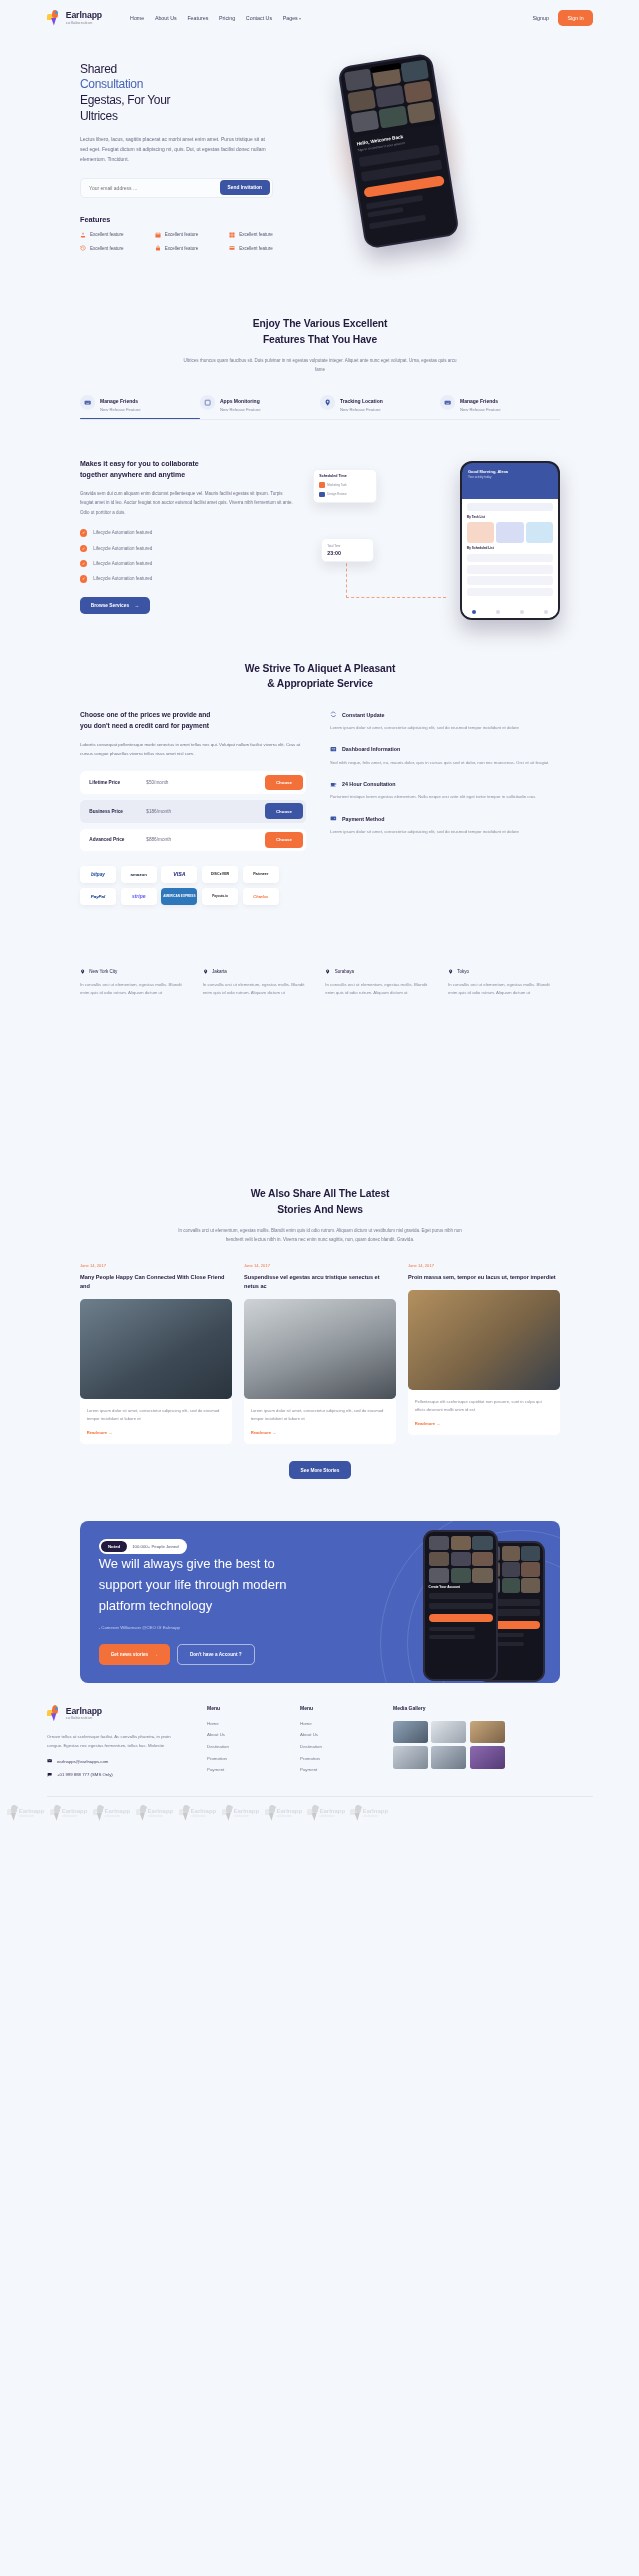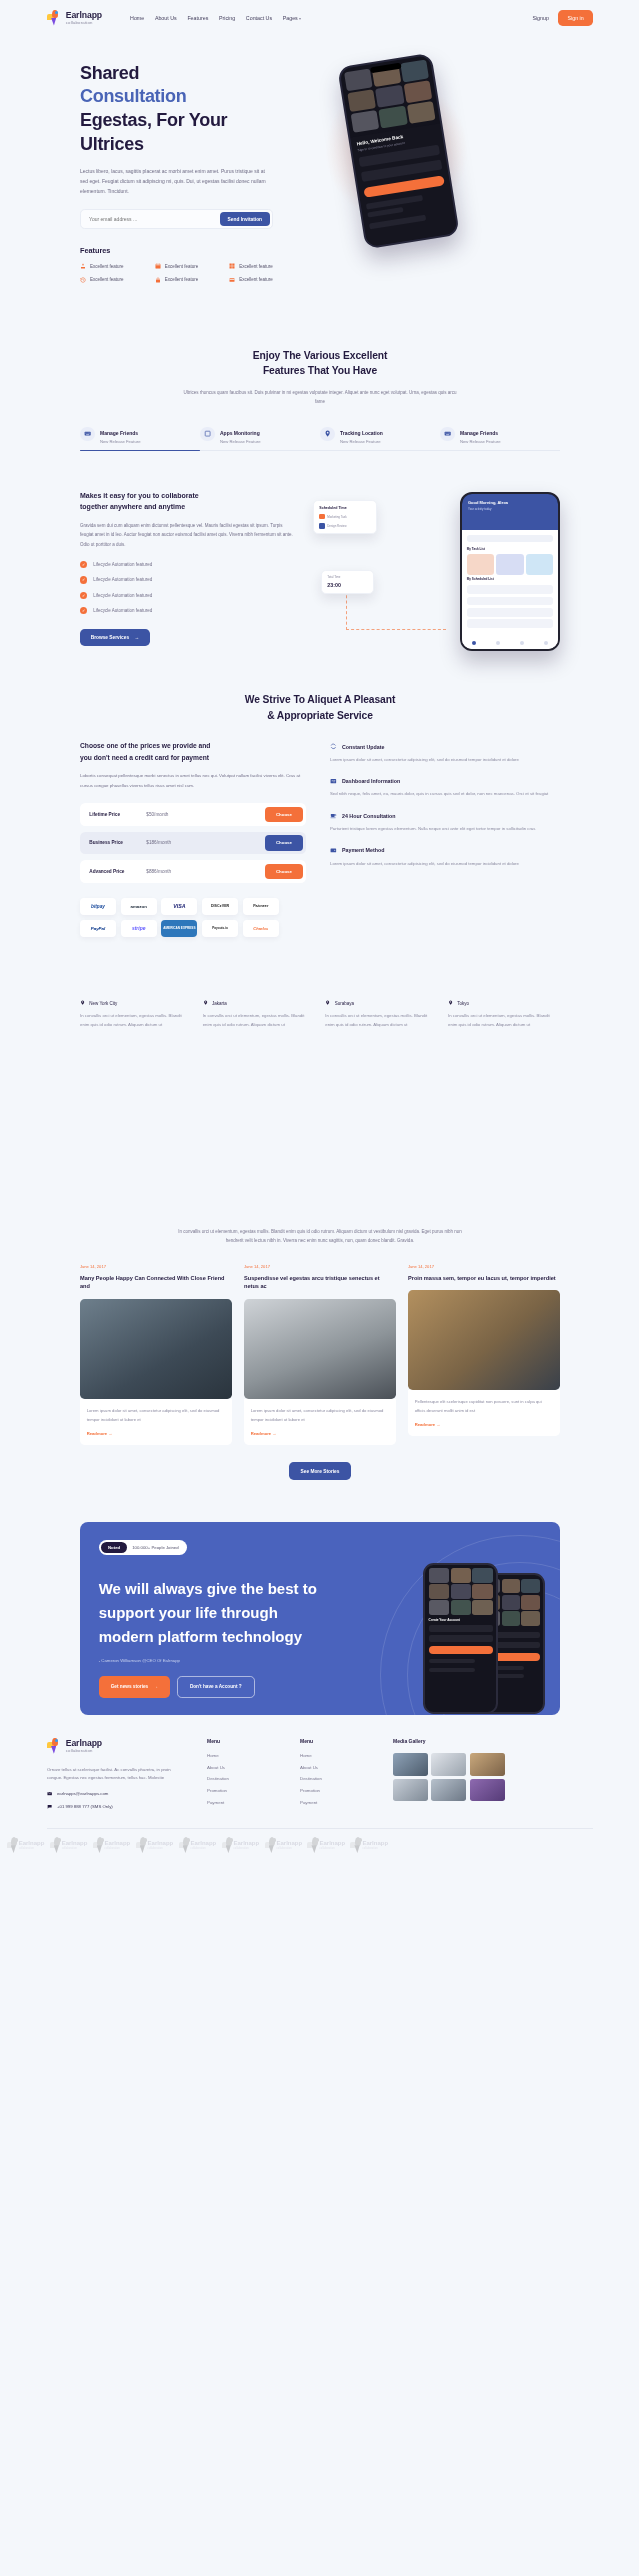--- a/index.html
+++ b/index.html
@@ -40,21 +40,21 @@
   .signin {
     background: #f4703a; color: #fff; font-size: 5.3px; font-weight: 500;
     padding: 5.3px 9.3px; border-radius: 4.7px; border: none; cursor: pointer;
   }
 
   
   .hero { position: relative; padding: 22.6px 0 28px; }
   .hero-grid { display: flex; }
   .hero-left { width: 220px; padding-top: 8px; }
   h1.hero-title {
-    font-size: 18px; line-height: 1.32; font-weight: 700; letter-spacing: -0.3px;
+    font-size: 12px; line-height: 1.32; font-weight: 400; letter-spacing: -0.3px;
     color: #231a3f;
   }
   h1.hero-title .accent { color: #4964b6; }
   .hero-p {
     margin-top: 9.3px; font-size: 5px; line-height: 2.0; color: #6f6c85;
     width: 193px;
   }
   .hero-form {
     margin-top: 13.3px; width: 193px; height: 20px; background: #fbfcfe;
     border: 0.7px solid #e8ecf4; border-radius: 4.7px; display: flex;
@@ -263,21 +263,21 @@
   .ring { position: absolute; border: 0.7px solid rgba(255,255,255,.13); border-radius: 50%;}
   .noted {
     display: inline-flex; align-items: center; gap: 4.7px; background: #fff;
     border-radius: 13.3px; padding: 2px 8px 2px 2px;
   }
   .noted .tag {
     background: #231a3f; color: #fff; font-size: 4.3px; font-weight: 600;
     padding: 3.3px 7.3px; border-radius: 13.3px;
   }
   .noted .cnt { font-size: 4.3px; color: #55526b; }
-  .cta-h { margin-top: 22px; font-size: 15px; font-weight: 700; line-height: 1.6; color: #fff; width: 220px;}
+  .cta-h { margin-top: 0; font-size: 13px; font-weight: 400; line-height: 1.6; color: #fff; width: 220px;}
   .cta-by { margin-top: 8.7px; font-size: 4.3px; color: #c6d0ef;}
   .cta-btns { margin-top: 13.3px; display: flex; gap: 6.7px;}
   .cta-b1 {
     background: #f4703a; color: #fff; border: none; border-radius: 4.7px; font-family: inherit;
     font-size: 4.7px; font-weight: 700; padding: 7.3px 12px; cursor: pointer;
     display: inline-flex; align-items: center; gap: 5.3px;
   }
   .cta-b2 {
     background: transparent; color: #fff; border: 0.7px solid rgba(255,255,255,.55);
     border-radius: 4.7px; font-family: inherit; font-size: 4.7px; font-weight: 700;
@@ -761,20 +761,24 @@
             </span>
           <span class="nm">Tokyo</span>
         </div>
         <p class="net-p">In convallis orci ut elementum, egestas mollis. Blandit enim quis id odio rutrum. Aliquam dictum ut</p>
       </div>
     </div>
     <div class="net-map"></div>
   </div>
 
   <div class="wrap sec" style="padding-top:4px;">
+    <div class="sec-h">
+      <span>We Also Share All The Latest</span><br>
+      <span>Stories And News</span>
+    </div>
     <p class="sec-p" style="width:300px;">In convallis orci ut elementum, egestas mollis. Blandit enim quis id odio rutrum. Aliquam dictum ut vestibulum nisl gravida. Eget purus nibh non hendrerit velit lectus nibh in. Viverra nec enim nunc sagittis, non, quam donec blandit. Gravida.</p>
 
     <div class="blog-grid">
       <div>
         <div class="blog-date">June 14, 2017</div>
         <div class="blog-t">Many People Happy Can Connected With Close Friend and</div>
         <div class="blog-img" style="background:linear-gradient(150deg,#6e7f8c,#3d4a56 60%,#2a343d)"></div>
         <div class="blog-card-b">
           <div class="blog-p">Lorem ipsum dolor sit amet, consectetur adipiscing elit, sed do eiusmod tempor incididunt ut labore et</div>
           <div class="blog-more"><span>Readmore</span> <span>→</span></div>

